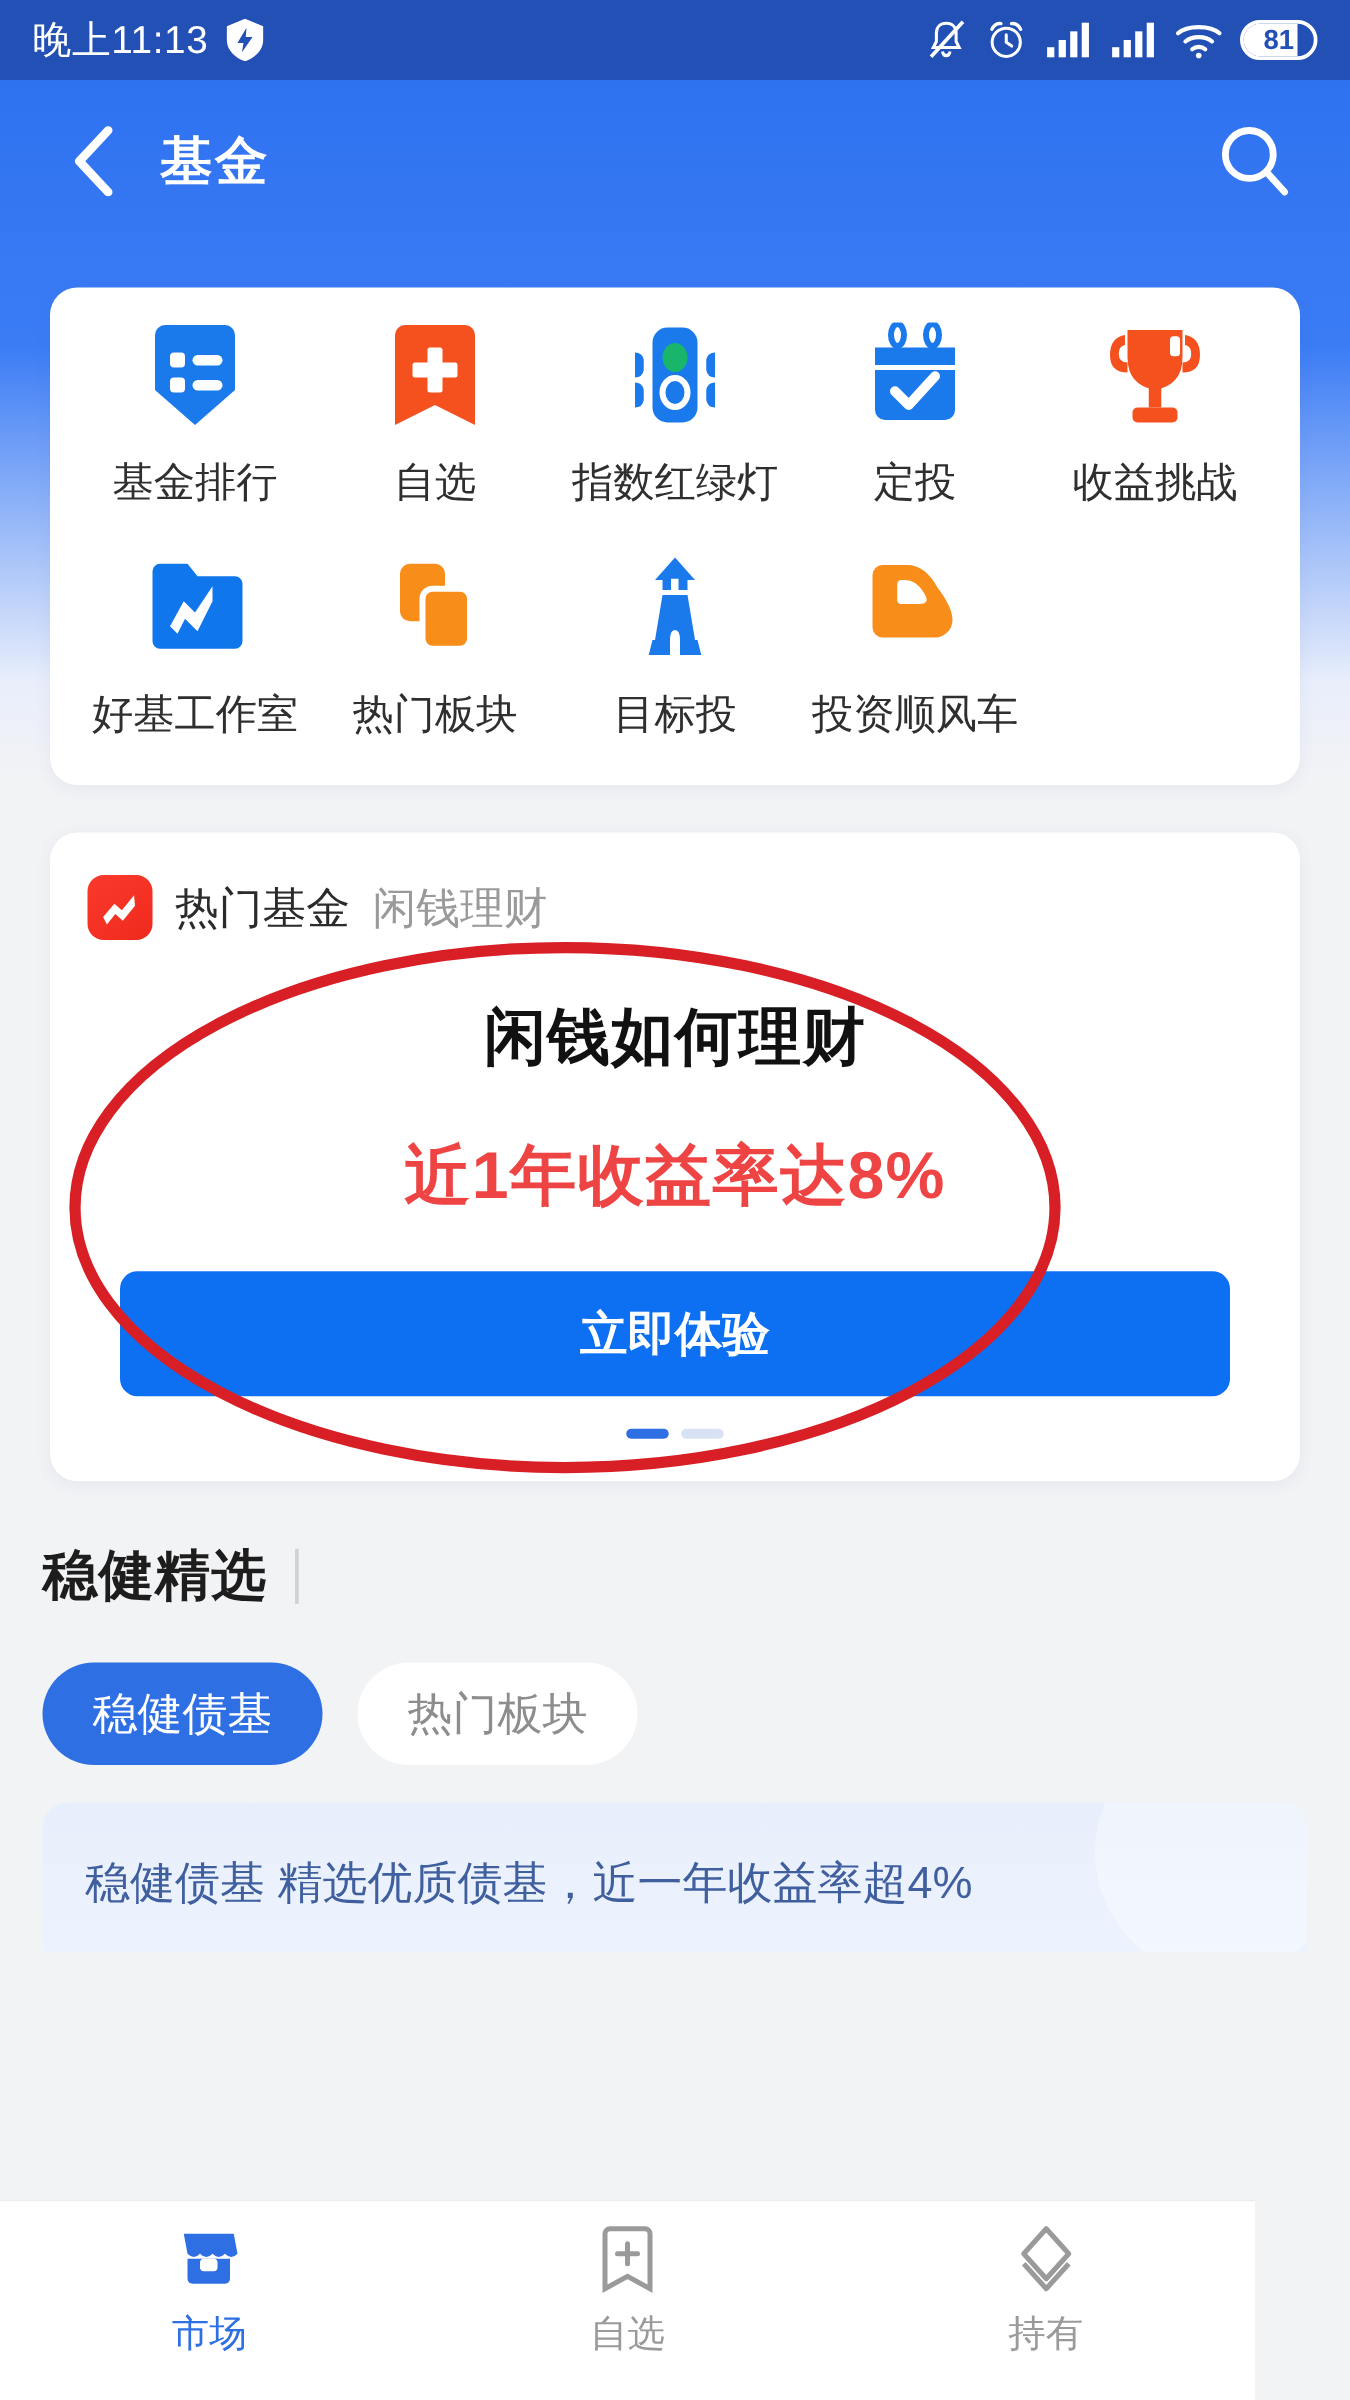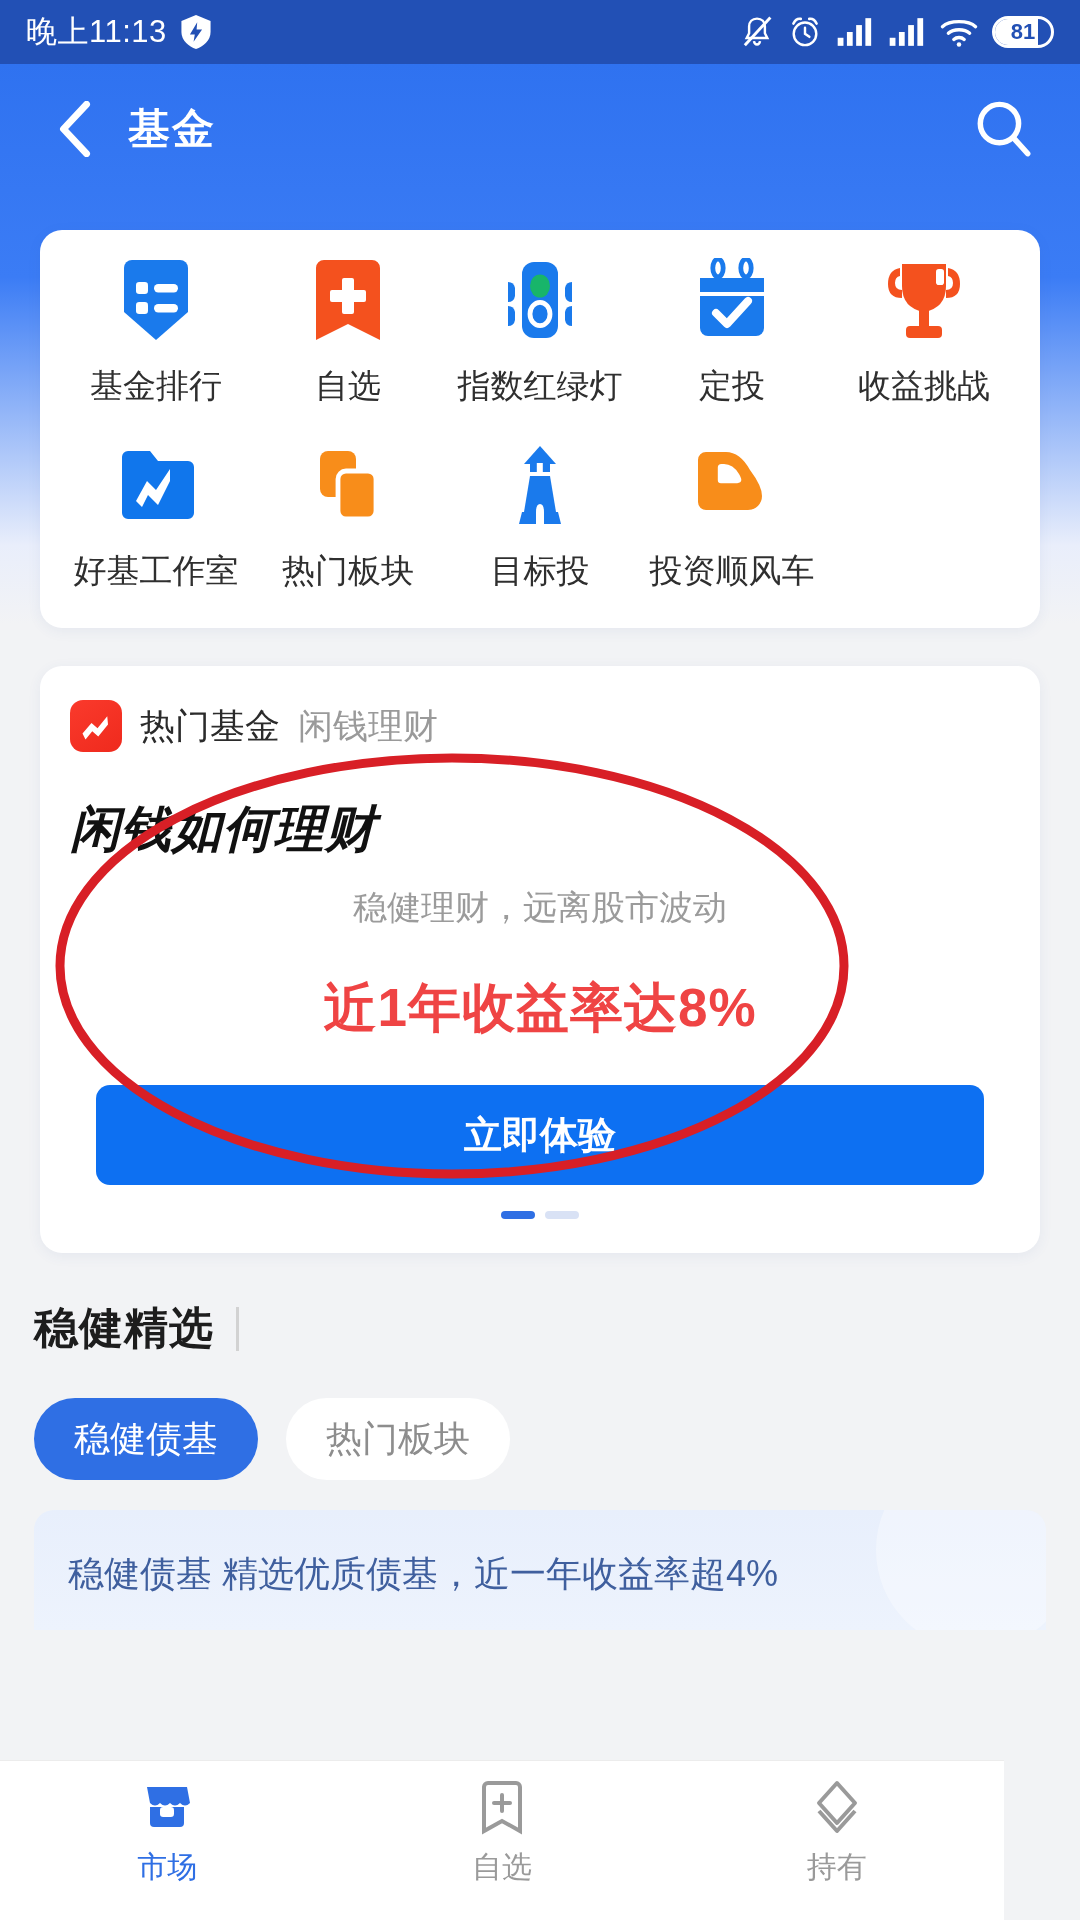--- a/index.html
+++ b/index.html
@@ -78,21 +78,21 @@
     box-shadow:0 3px 14px rgba(60,90,160,.07);
   }
   .promo-tabs{ display:flex; align-items:center; gap:18px; }
   .promo-logo{
     width:52px; height:52px; border-radius:13px;
     background:linear-gradient(145deg,#fa3a2c,#ef2a1d);
     display:flex; align-items:center; justify-content:center; flex:0 0 auto;
   }
   .promo-tab{ font-size:35px; color:#9a9a9a; }
   .promo-tab.active{ color:#2b2b2b; }
-  .promo-head{ font-size:50px; font-weight:bold; color:#111; margin-top:44px; letter-spacing:1px;font-style:italic; }
+  .promo-head{ text-align:center; font-size:50px; font-weight:bold; color:#111; margin-top:44px; letter-spacing:1px; }
   .promo-sub{ text-align:center; font-size:34px; color:#9b9b9b; margin-top:22px; }
   .promo-rate{ text-align:center; font-size:53px; font-weight:bold; color:#ef4444; margin-top:42px; letter-spacing:1px; }
   .promo-btn{
     margin:40px 26px 3px 26px; height:100px; border-radius:14px;
     background:#0d70f2; color:#fff; font-size:38px; font-weight:bold;
     display:flex; align-items:center; justify-content:center;
     border:none; width:calc(100% - 52px); cursor:pointer;
     font-family:inherit;
   }
   .promo-dots{ display:flex; justify-content:center; gap:10px; margin-top:26px; }
@@ -351,21 +351,20 @@
       <span class="promo-logo">
         <svg class="svgicon" width="36" height="36" viewBox="0 0 24 24">
           <path d="M3 17 L9 10 L13 13.5 L19.5 5.5 L20 11 L13.5 19 L9.5 15.5 L5 21 Z" fill="#fff"></path>
         </svg>
       </span>
       <span class="promo-tab active">热门基金</span>
       <span class="promo-tab">闲钱理财</span>
     </div>
 
     <div class="promo-head">闲钱如何理财</div>
-    <div class="promo-sub">稳健理财，远离股市波动</div>
     <div class="promo-rate">近1年收益率达8%</div>
 
     <button class="promo-btn">立即体验</button>
 
     <div class="promo-dots">
       <span class="dot on"></span>
       <span class="dot"></span>
     </div>
   </div>
 

